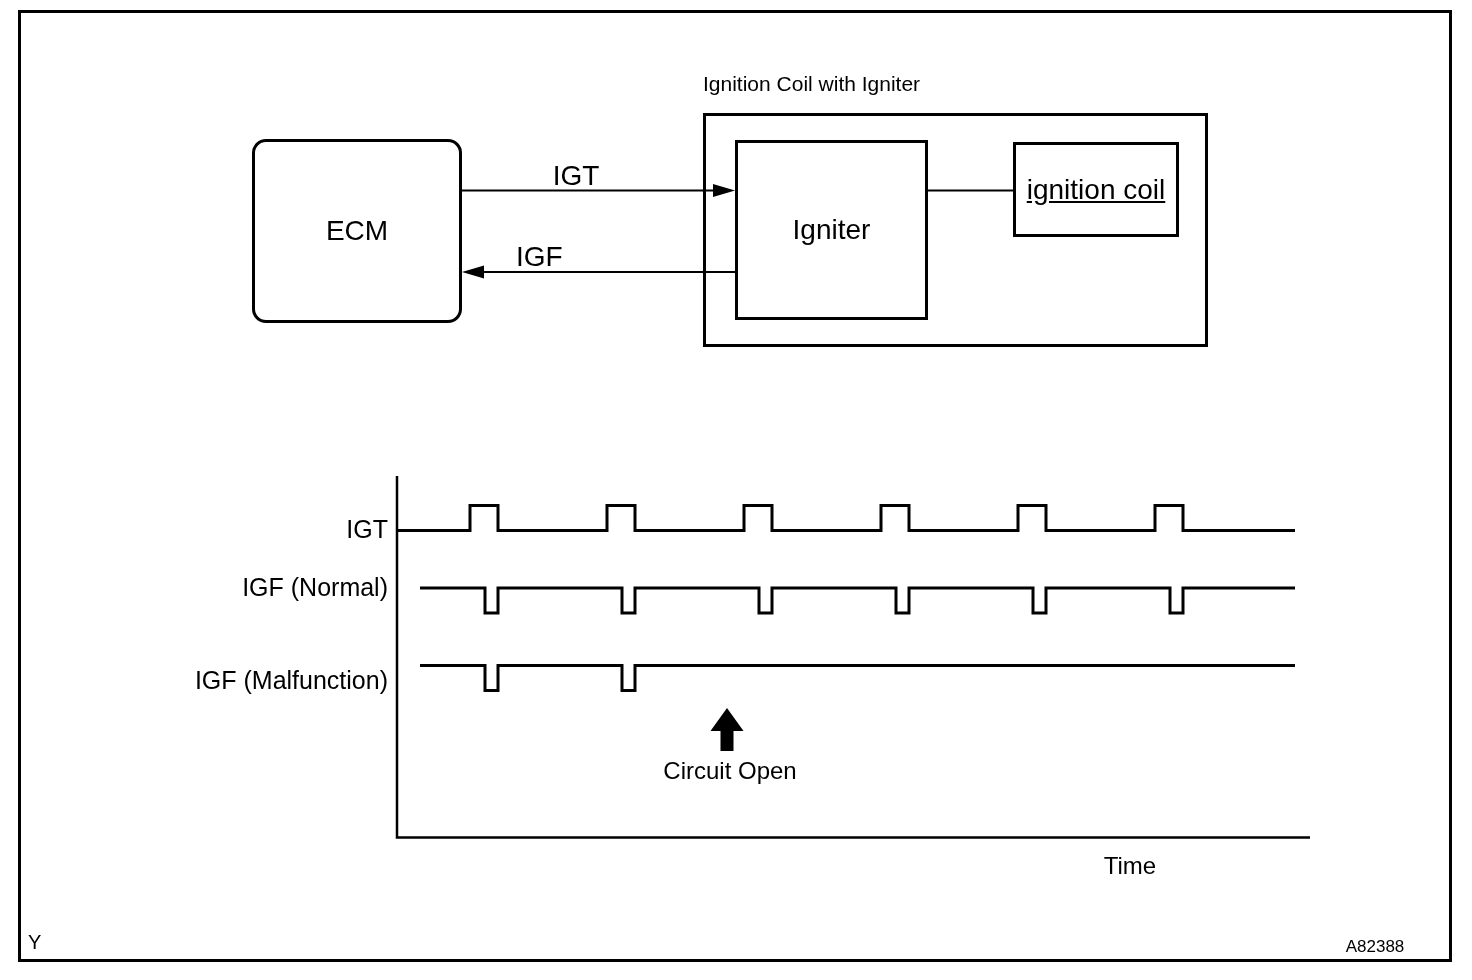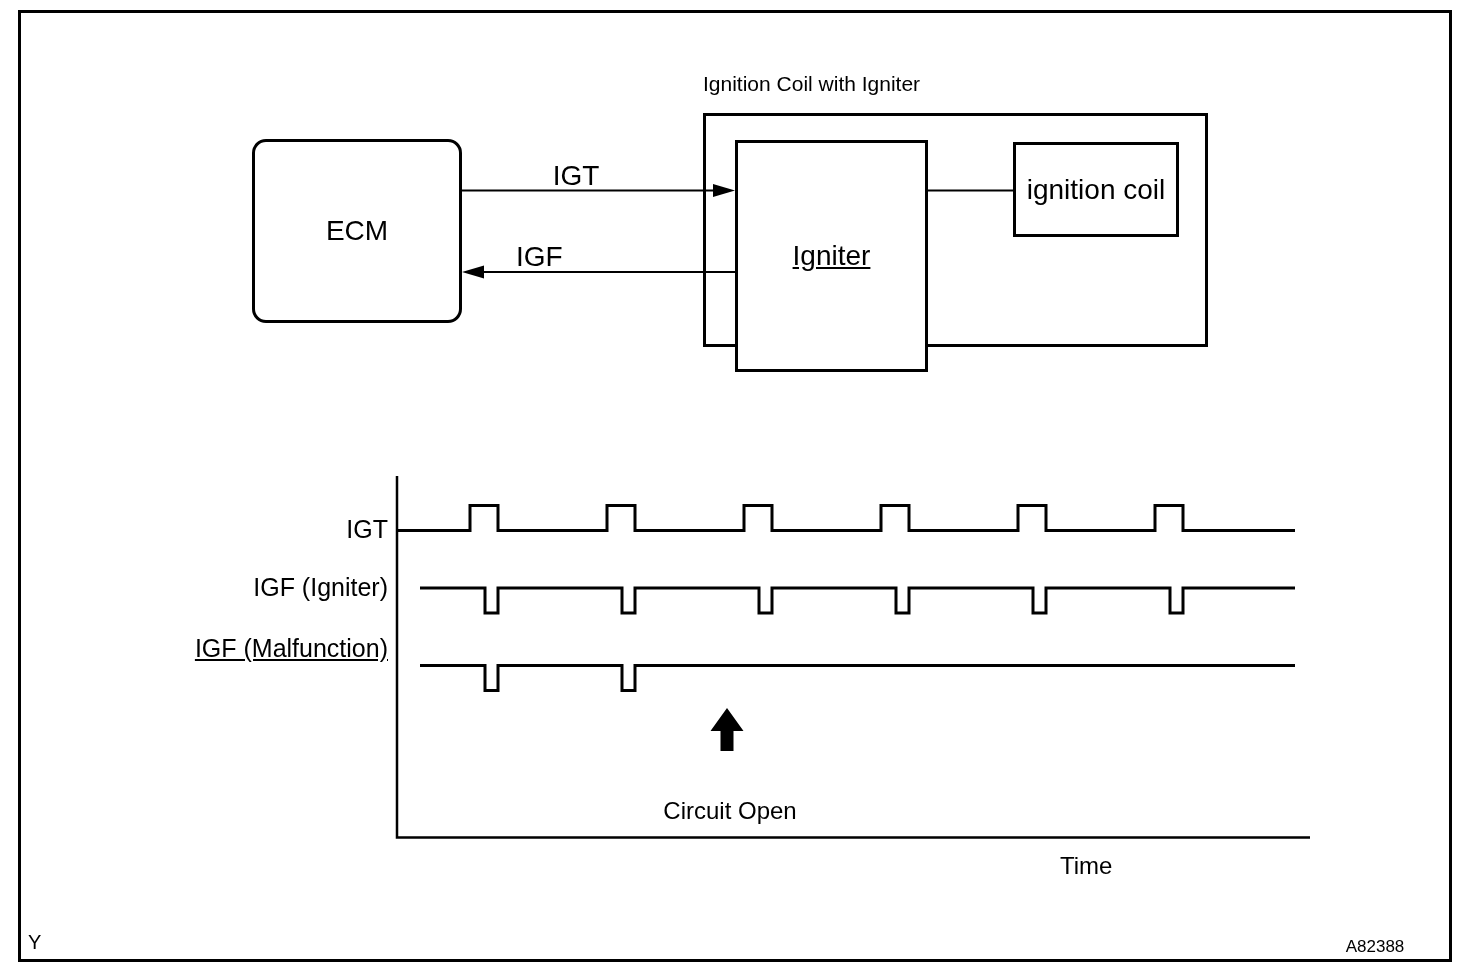--- a/index.html
+++ b/index.html
@@ -14,34 +14,34 @@
   .frame {
     position:absolute; left:18px; top:10px; width:1434px; height:952px;
     border:3px solid #000; background:#fff;
   }
   .box {
     position:absolute; border:3px solid #000; background:#fff;
     display:flex; align-items:center; justify-content:center;
   }
   .box-ecm     { left:252px; top:139px; width:210px; height:184px; border-radius:14px; }
   .box-assembly{ left:703px; top:113px; width:505px; height:234px; }
-  .box-igniter { left:735px; top:140px; width:193px; height:232px;text-decoration:underline; }
-  .box-coil    { left:1013px; top:142px; width:166px; height:95px; }
+  .box-igniter { left:735px; top:140px; width:193px; height:180px; }
+  .box-coil    { left:1013px; top:142px; width:166px; height:95px;text-decoration:underline; }
   .lbl-lg  { font-size:28px; line-height:28px; white-space:nowrap; }
   .lbl-md  { font-size:25px; line-height:25px; white-space:nowrap; }
   .lbl-sm  { font-size:24px; line-height:24px; white-space:nowrap; }
   .assembly-title { left:703px; top:73px; width:505px; font-size:21px; line-height:21px; white-space:nowrap; }
   .sig-igt { left:516px; top:162px; width:120px; text-align:center; }
   .sig-igf { left:516px; top:243px; width:120px; }
   .wave-label { left:88px; width:300px; text-align:right; }
   .wl-igt  { top:517px; }
   .wl-igfn { top:575px; }
-  .wl-igfm { top:636px;text-decoration:underline; }
-  .circuit-open { left:628px; top:759px; width:204px; text-align:center;margin-top:40px; }
-  .time-label   { left:1060px; top:854px; width:140px; text-align:left; }
+  .wl-igfm { top:668px; }
+  .circuit-open { left:628px; top:759px; width:204px; text-align:center; }
+  .time-label   { left:1060px; top:854px; width:140px; text-align:center; }
   .corner-mark  { left:28px; top:932px; font-size:20px; line-height:20px; }
   .figure-code  { left:1305px; top:938px; width:140px; text-align:center; font-size:17px; line-height:17px; }
   svg.overlay { position:absolute; left:0; top:0; width:1472px; height:980px; pointer-events:none; }
   svg .thin  { stroke:#000; stroke-width:2; fill:none; }
   svg .axis  { stroke:#000; stroke-width:2.5; fill:none; }
   svg .solid { fill:#000; stroke:none; }
   svg .wave  { stroke:#000; stroke-width:3; fill:none; }
 </style>
 </head>
 <body>
@@ -82,21 +82,21 @@
     <path class="axis" d="M 397 476 V 837.5 H 1310"></path>
     <g class="wave">
         <path d="M 397 530.5 H 470 V 505.5 H 498 V 530.5 H 607 V 505.5 H 635 V 530.5 H 744 V 505.5 H 772 V 530.5 H 881 V 505.5 H 909 V 530.5 H 1018 V 505.5 H 1046 V 530.5 H 1155 V 505.5 H 1183 V 530.5 H 1295"></path>
         <path d="M 420 588 H 485 V 613 H 498 V 588 H 622 V 613 H 635 V 588 H 759 V 613 H 772 V 588 H 896 V 613 H 909 V 588 H 1033 V 613 H 1046 V 588 H 1170 V 613 H 1183 V 588 H 1295"></path>
         <path d="M 420 665.5 H 485 V 690.5 H 498 V 665.5 H 622 V 690.5 H 635 V 665.5 H 1295"></path>
       </g>
     <polygon class="solid" points="727,708 743.5,731 733.5,731 733.5,751 720.5,751 720.5,731 710.5,731"></polygon>
   </svg>
 
   <div class="abs lbl-md wave-label wl-igt">IGT</div>
-  <div class="abs lbl-md wave-label wl-igfn">IGF (Igniter)</div>
+  <div class="abs lbl-md wave-label wl-igfn">IGF (Normal)</div>
   <div class="abs lbl-md wave-label wl-igfm">IGF (Malfunction)</div>
 
   <div class="abs lbl-sm circuit-open">Circuit Open</div>
   <div class="abs lbl-sm time-label">Time</div>
 
   <div class="abs corner-mark">Y</div>
   <div class="abs figure-code">A82388</div>
 
 </div>
 

